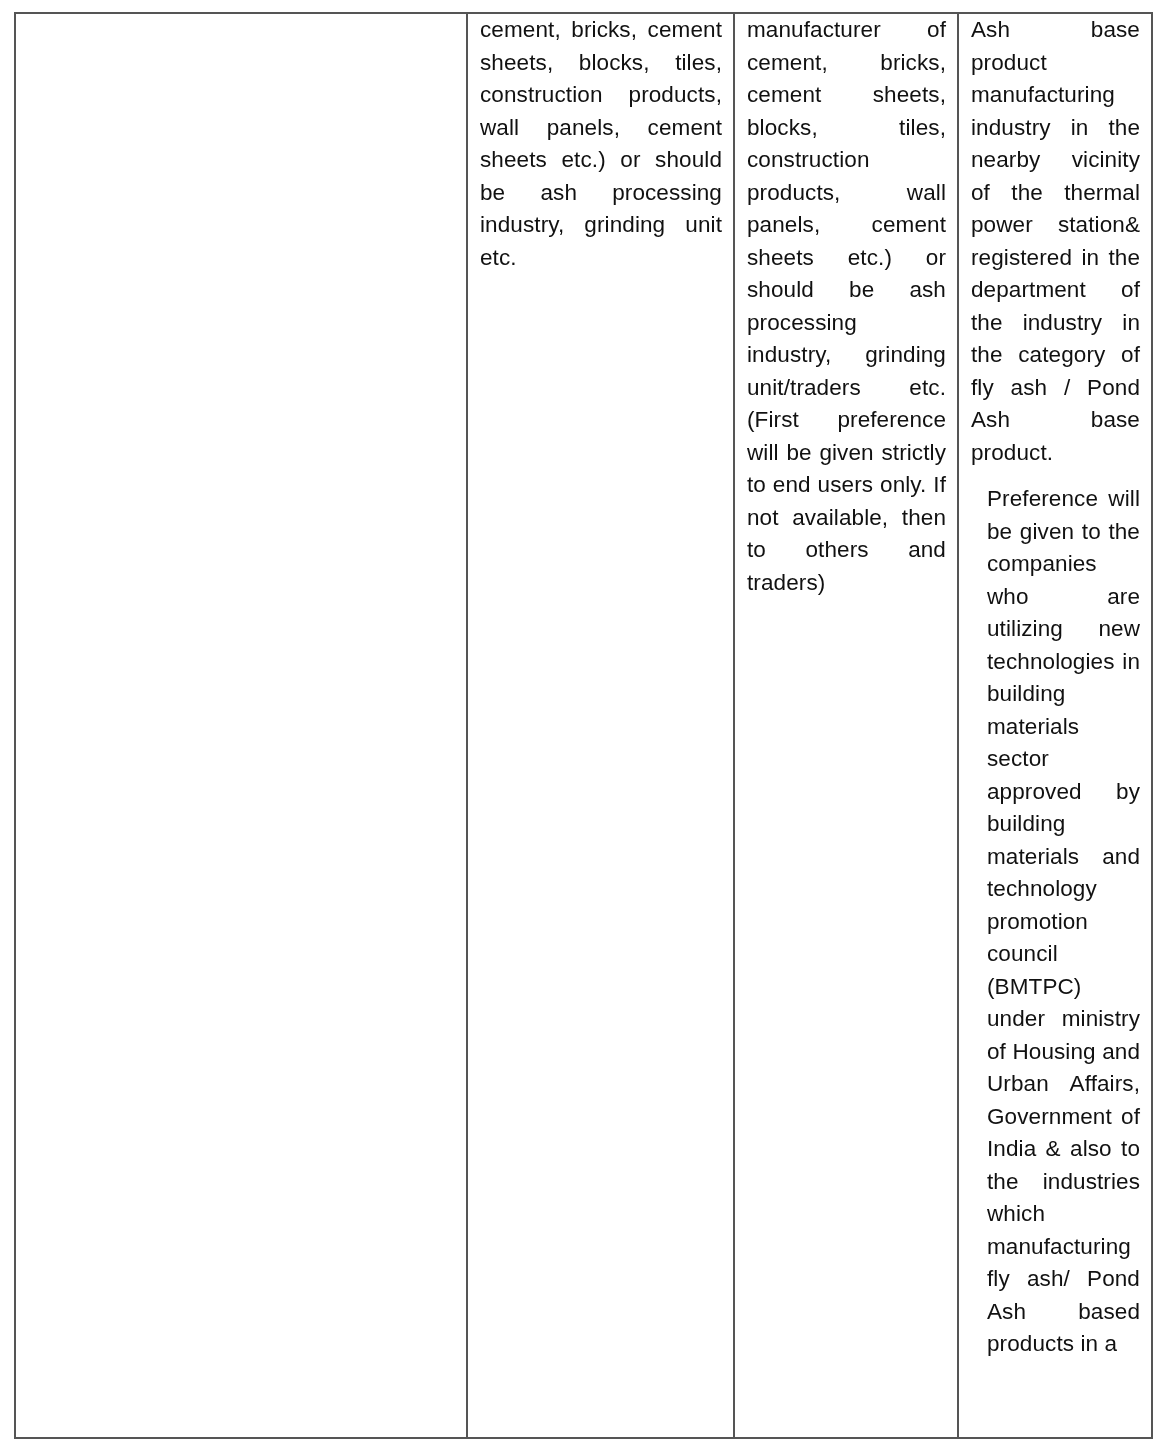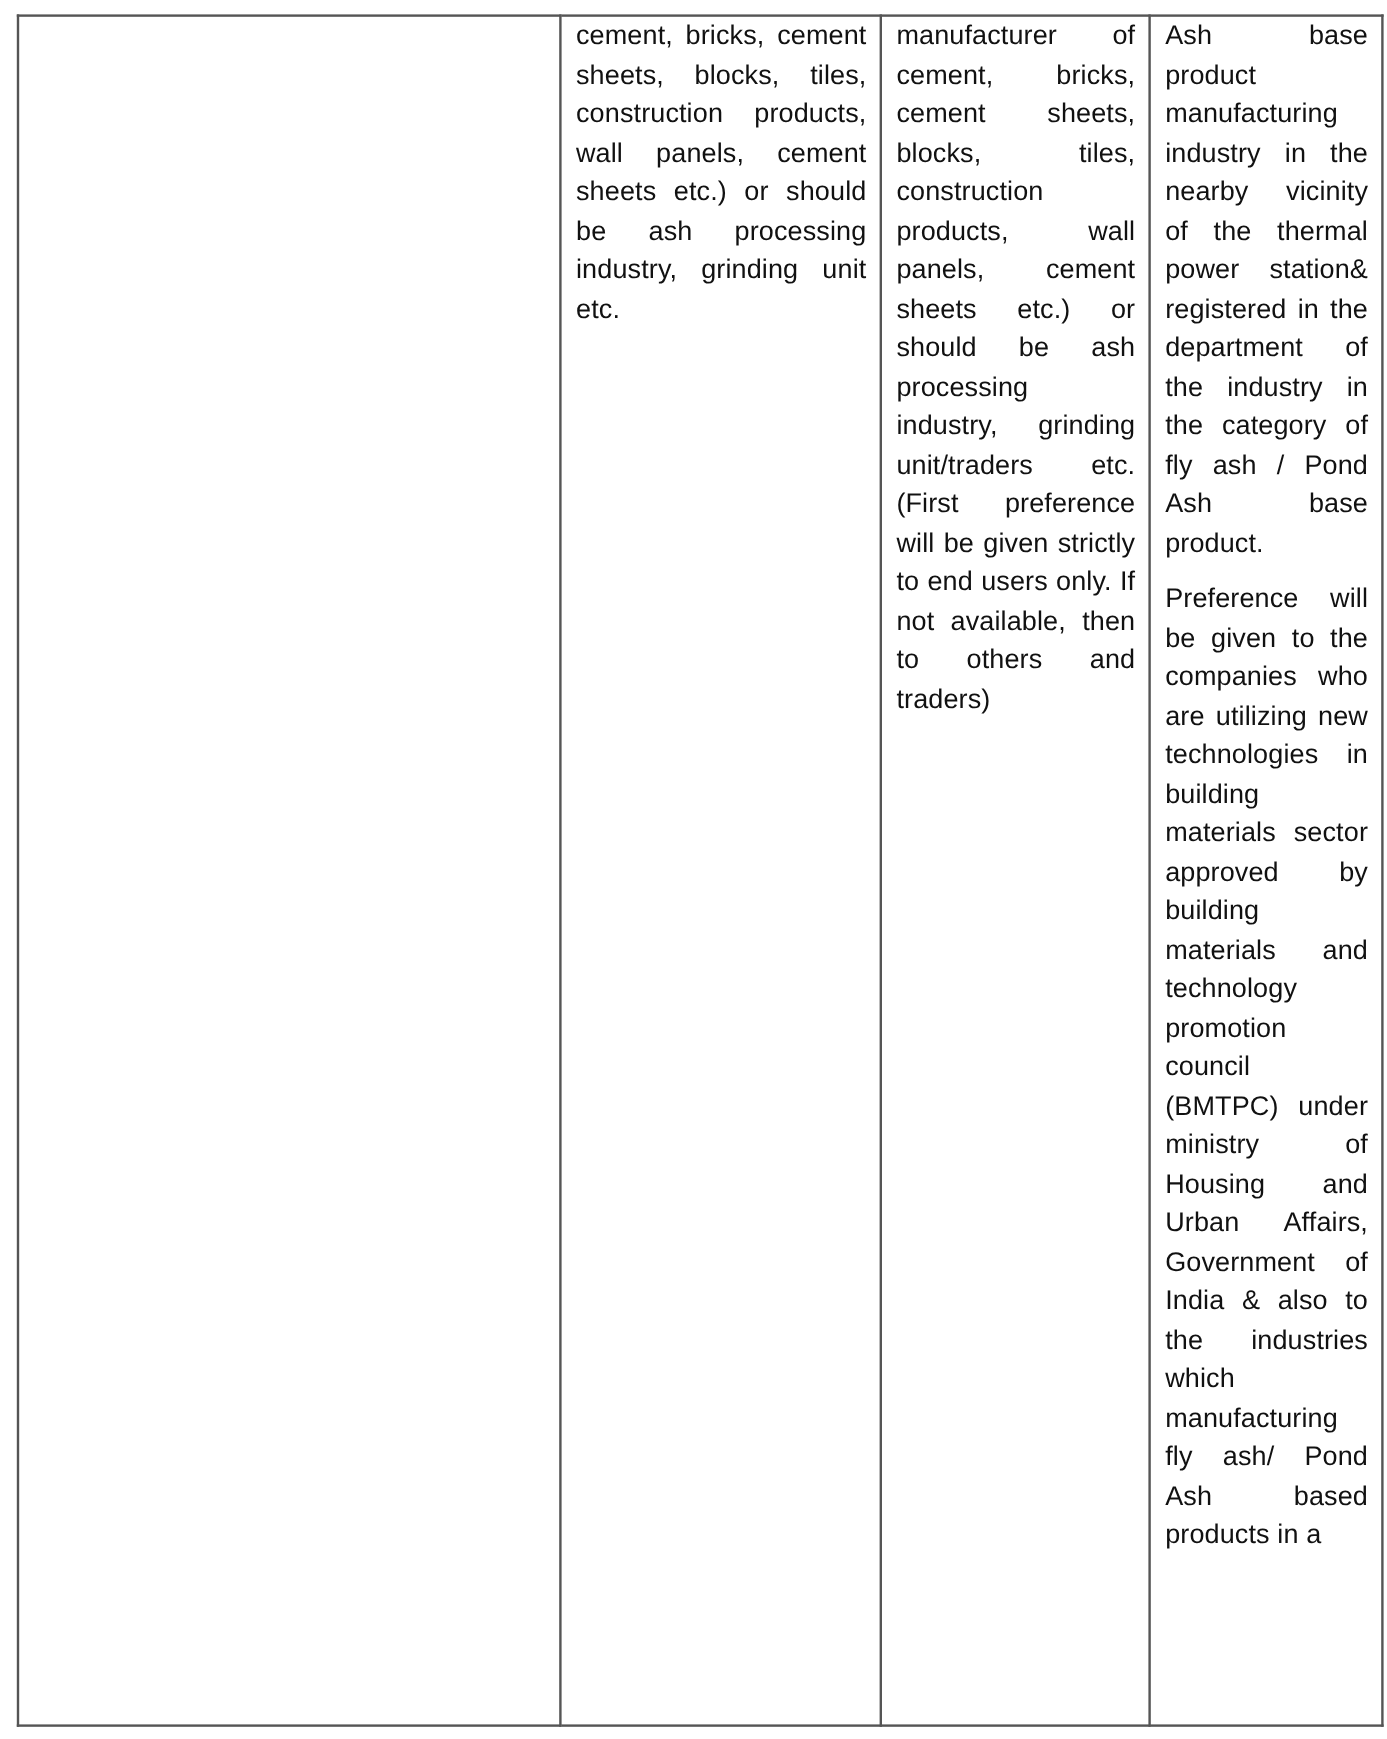--- a/index.html
+++ b/index.html
@@ -41,20 +41,21 @@
     col.c1 { width: 452px; }
     col.c2 { width: 267px; }
     col.c3 { width: 224px; }
     col.c4 { width: 194px; }
     .para {
       margin: 0;
       padding: 0;
     }
     .para + .para {
       margin-top: 14px;
+      margin-left: 16px;
     }
   </style>
 </head>
 <body>
 
 <div class="page">
   <table class="doc-table">
     <colgroup>
       <col class="c1">
       <col class="c2">

